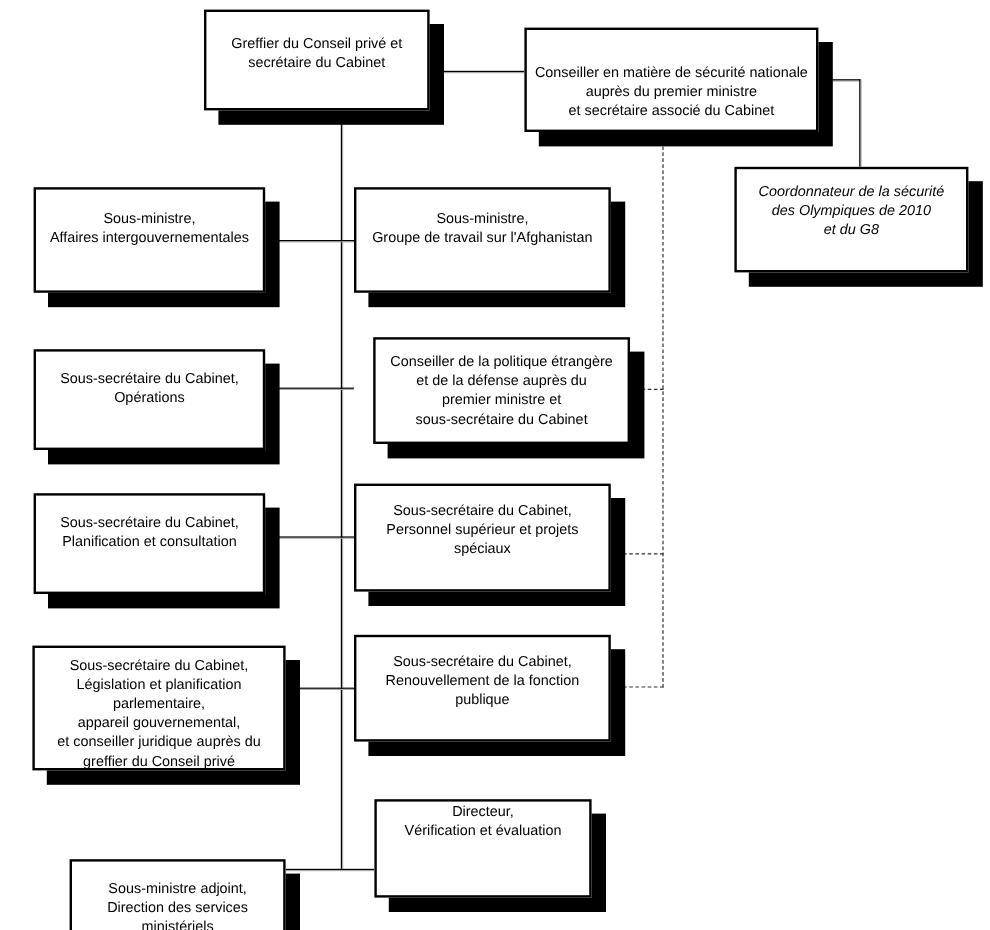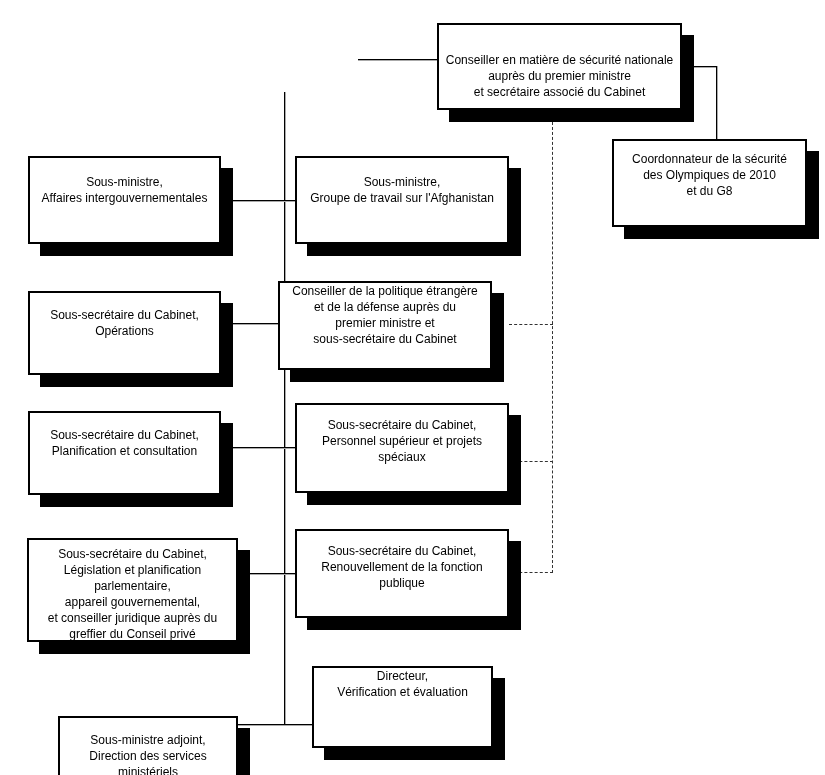--- a/index.html
+++ b/index.html
@@ -72,49 +72,53 @@
   <div class="hline" style="left:221px; top:323px; width:74px;"></div>
   <div class="hline" style="left:221px; top:447px; width:74px;"></div>
   <div class="hline" style="left:238px; top:573px; width:57px;"></div>
   <div class="hline" style="left:238px; top:724px; width:74px;"></div>
 
   <div class="vdash" style="left:552px; top:122px; height:451px;"></div>
   <div class="hdash" style="left:509px; top:324px; width:44px;"></div>
   <div class="hdash" style="left:509px; top:461px; width:44px;"></div>
   <div class="hdash" style="left:509px; top:572px; width:44px;"></div>
 
+  <div class="box" style="left:170px; top:8px; width:188px; height:84px; padding-top:18px;">
+    <span class="txt">Greffier du Conseil privé et
+secrétaire du Cabinet</span>
+  </div>
 
   <div class="box" style="left:437px; top:23px; width:245px; height:87px; padding-top:27px;">
     <span class="txt">Conseiller en matière de sécurité nationale
 auprès du premier ministre
 et secrétaire associé du Cabinet</span>
   </div>
 
-  <div class="box" style="left:612px; top:139px; width:195px; height:88px; padding-top:10px;">
+  <div class="box" style="left:612px; top:139px; width:195px; height:88px; padding-top:10px;font-style:italic;">
     <span class="txt">Coordonnateur de la sécurité
 des Olympiques de 2010
 et du G8</span>
   </div>
 
   <div class="box" style="left:28px; top:156px; width:193px; height:88px; padding-top:16px;">
     <span class="txt">Sous-ministre,
 Affaires intergouvernementales</span>
   </div>
 
   <div class="box" style="left:295px; top:156px; width:214px; height:88px; padding-top:16px;">
     <span class="txt">Sous-ministre,
 Groupe de travail sur l'Afghanistan</span>
   </div>
 
   <div class="box" style="left:28px; top:291px; width:193px; height:84px; padding-top:14px;">
     <span class="txt">Sous-secrétaire du Cabinet,
 Opérations</span>
   </div>
 
-  <div class="box" style="left:278px; top:281px; width:214px; height:89px; ">
+  <div class="box" style="left:311px; top:281px; width:214px; height:89px; padding-top:10px;">
     <span class="txt">Conseiller de la politique étrangère
 et de la défense auprès du
 premier ministre et
 sous-secrétaire du Cabinet</span>
   </div>
 
   <div class="box" style="left:28px; top:411px; width:193px; height:84px; padding-top:14px;">
     <span class="txt">Sous-secrétaire du Cabinet,
 Planification et consultation</span>
   </div>

